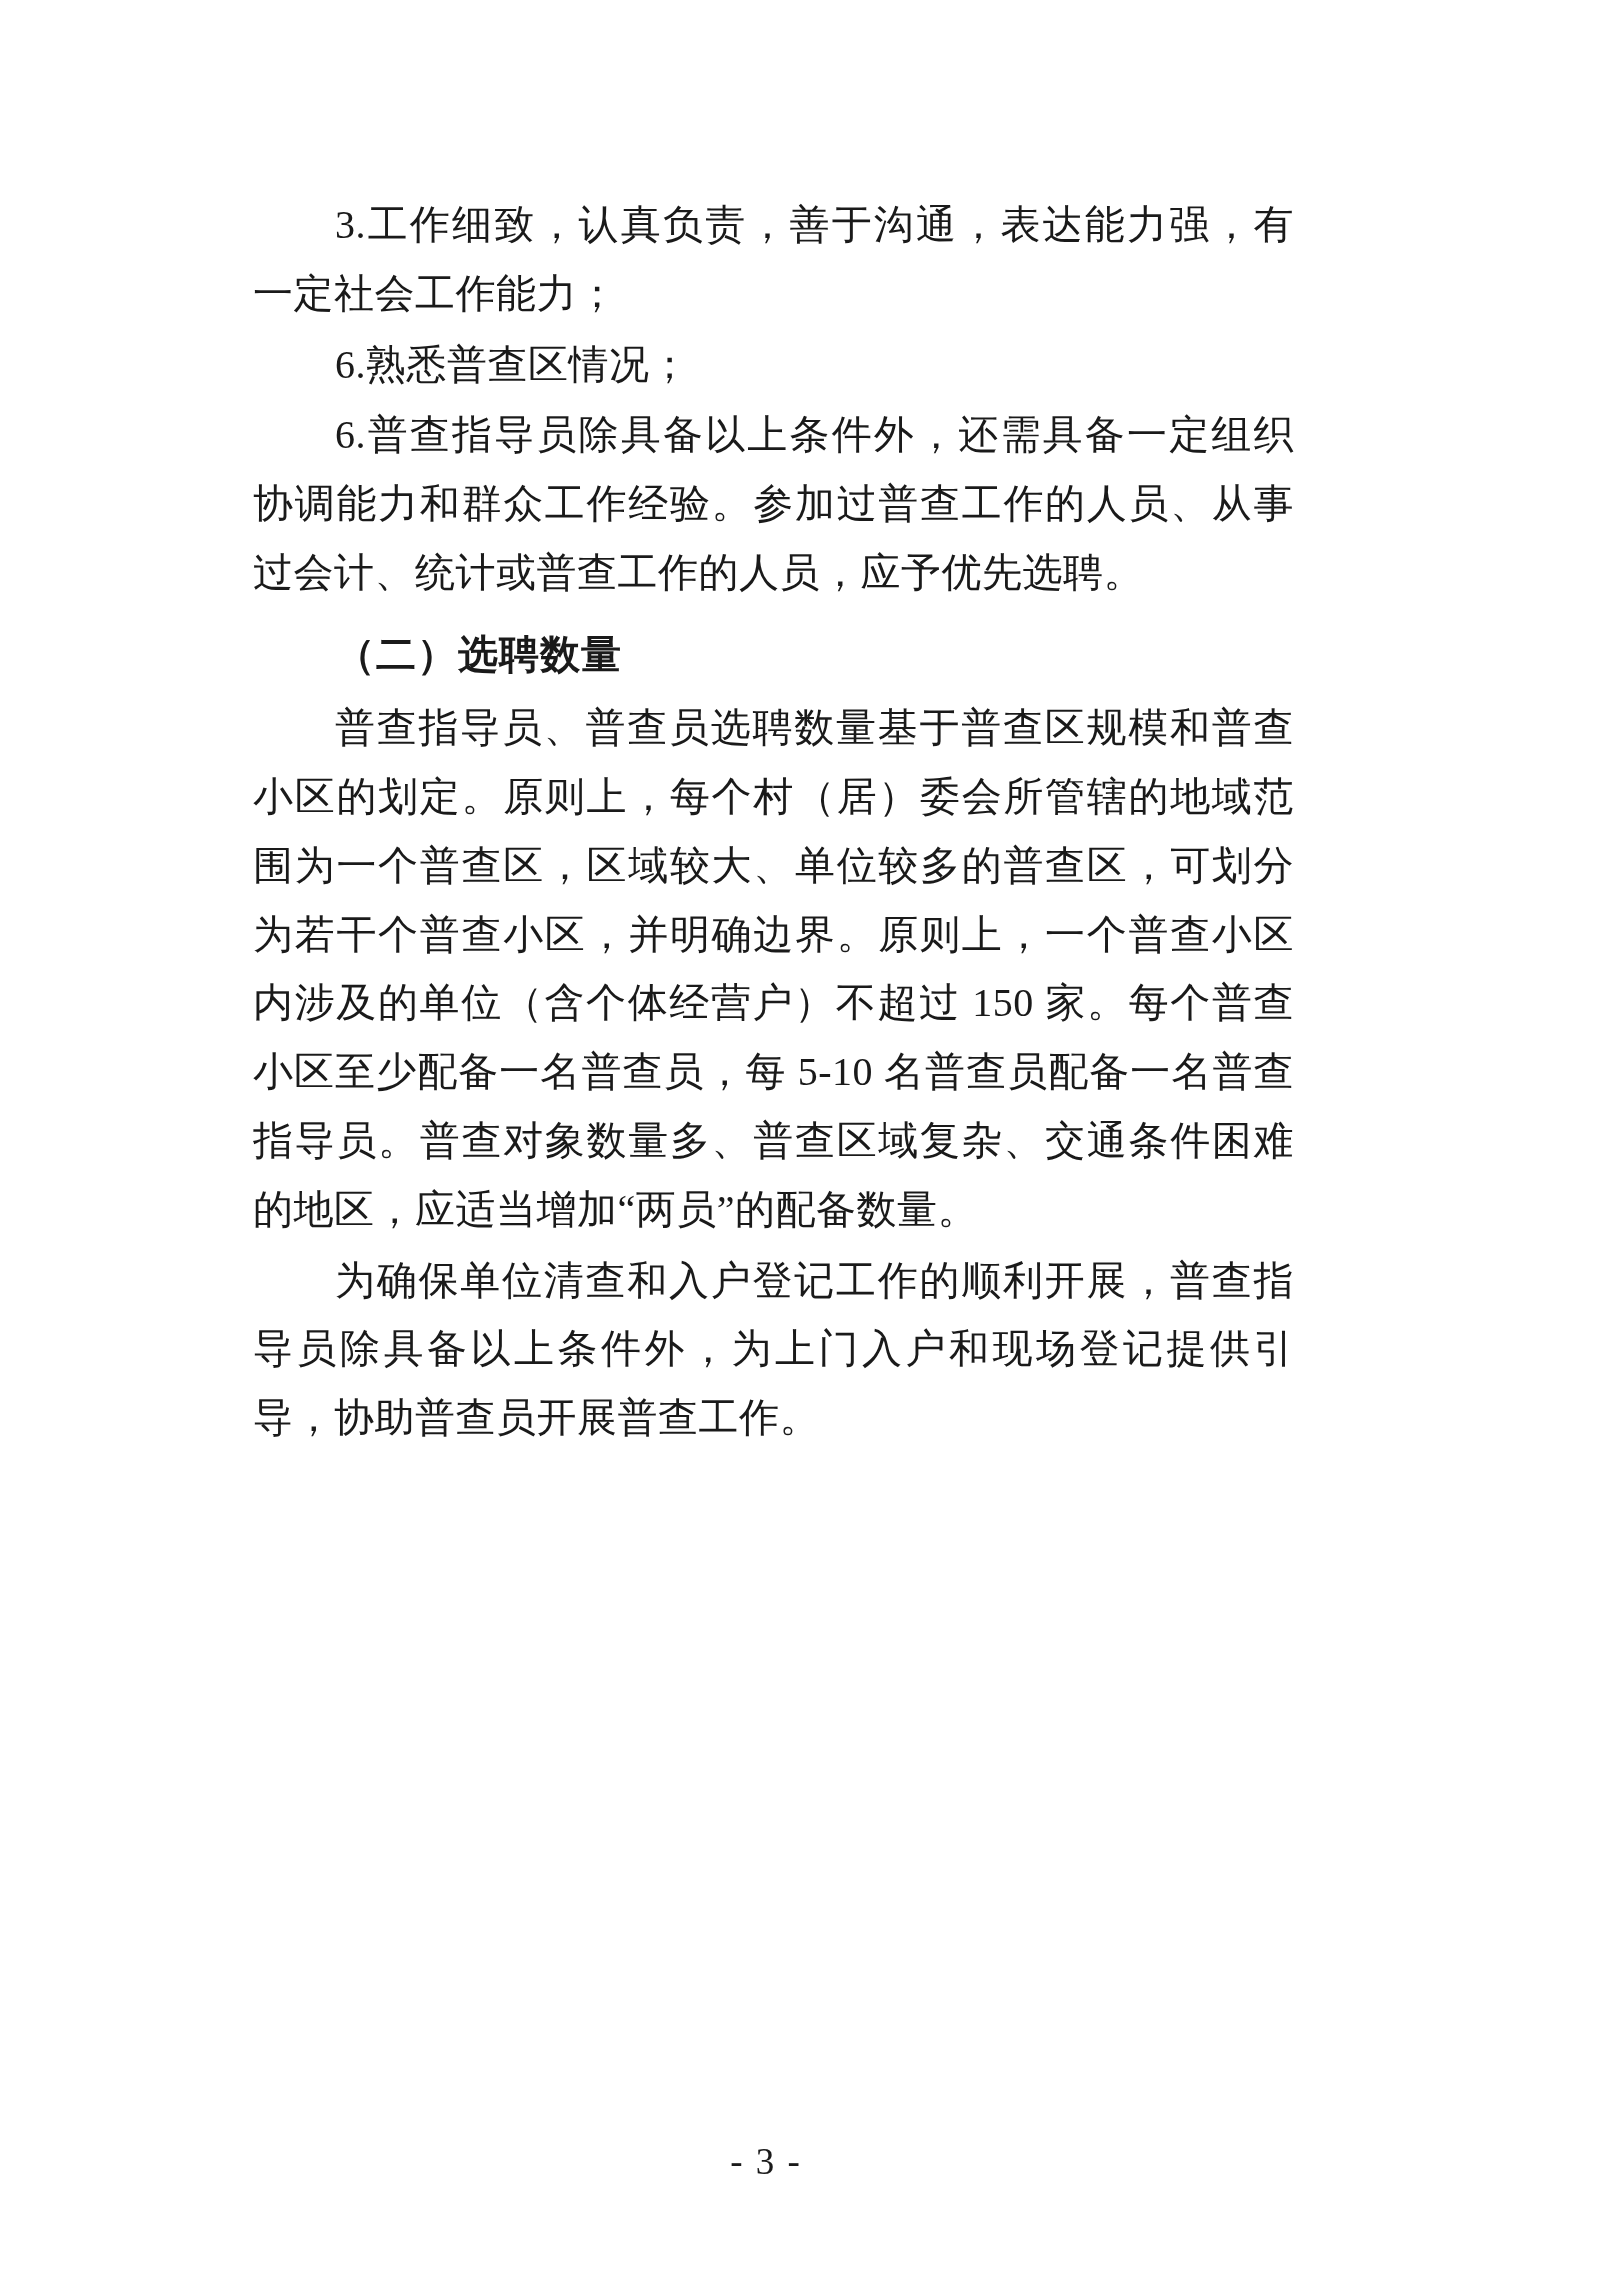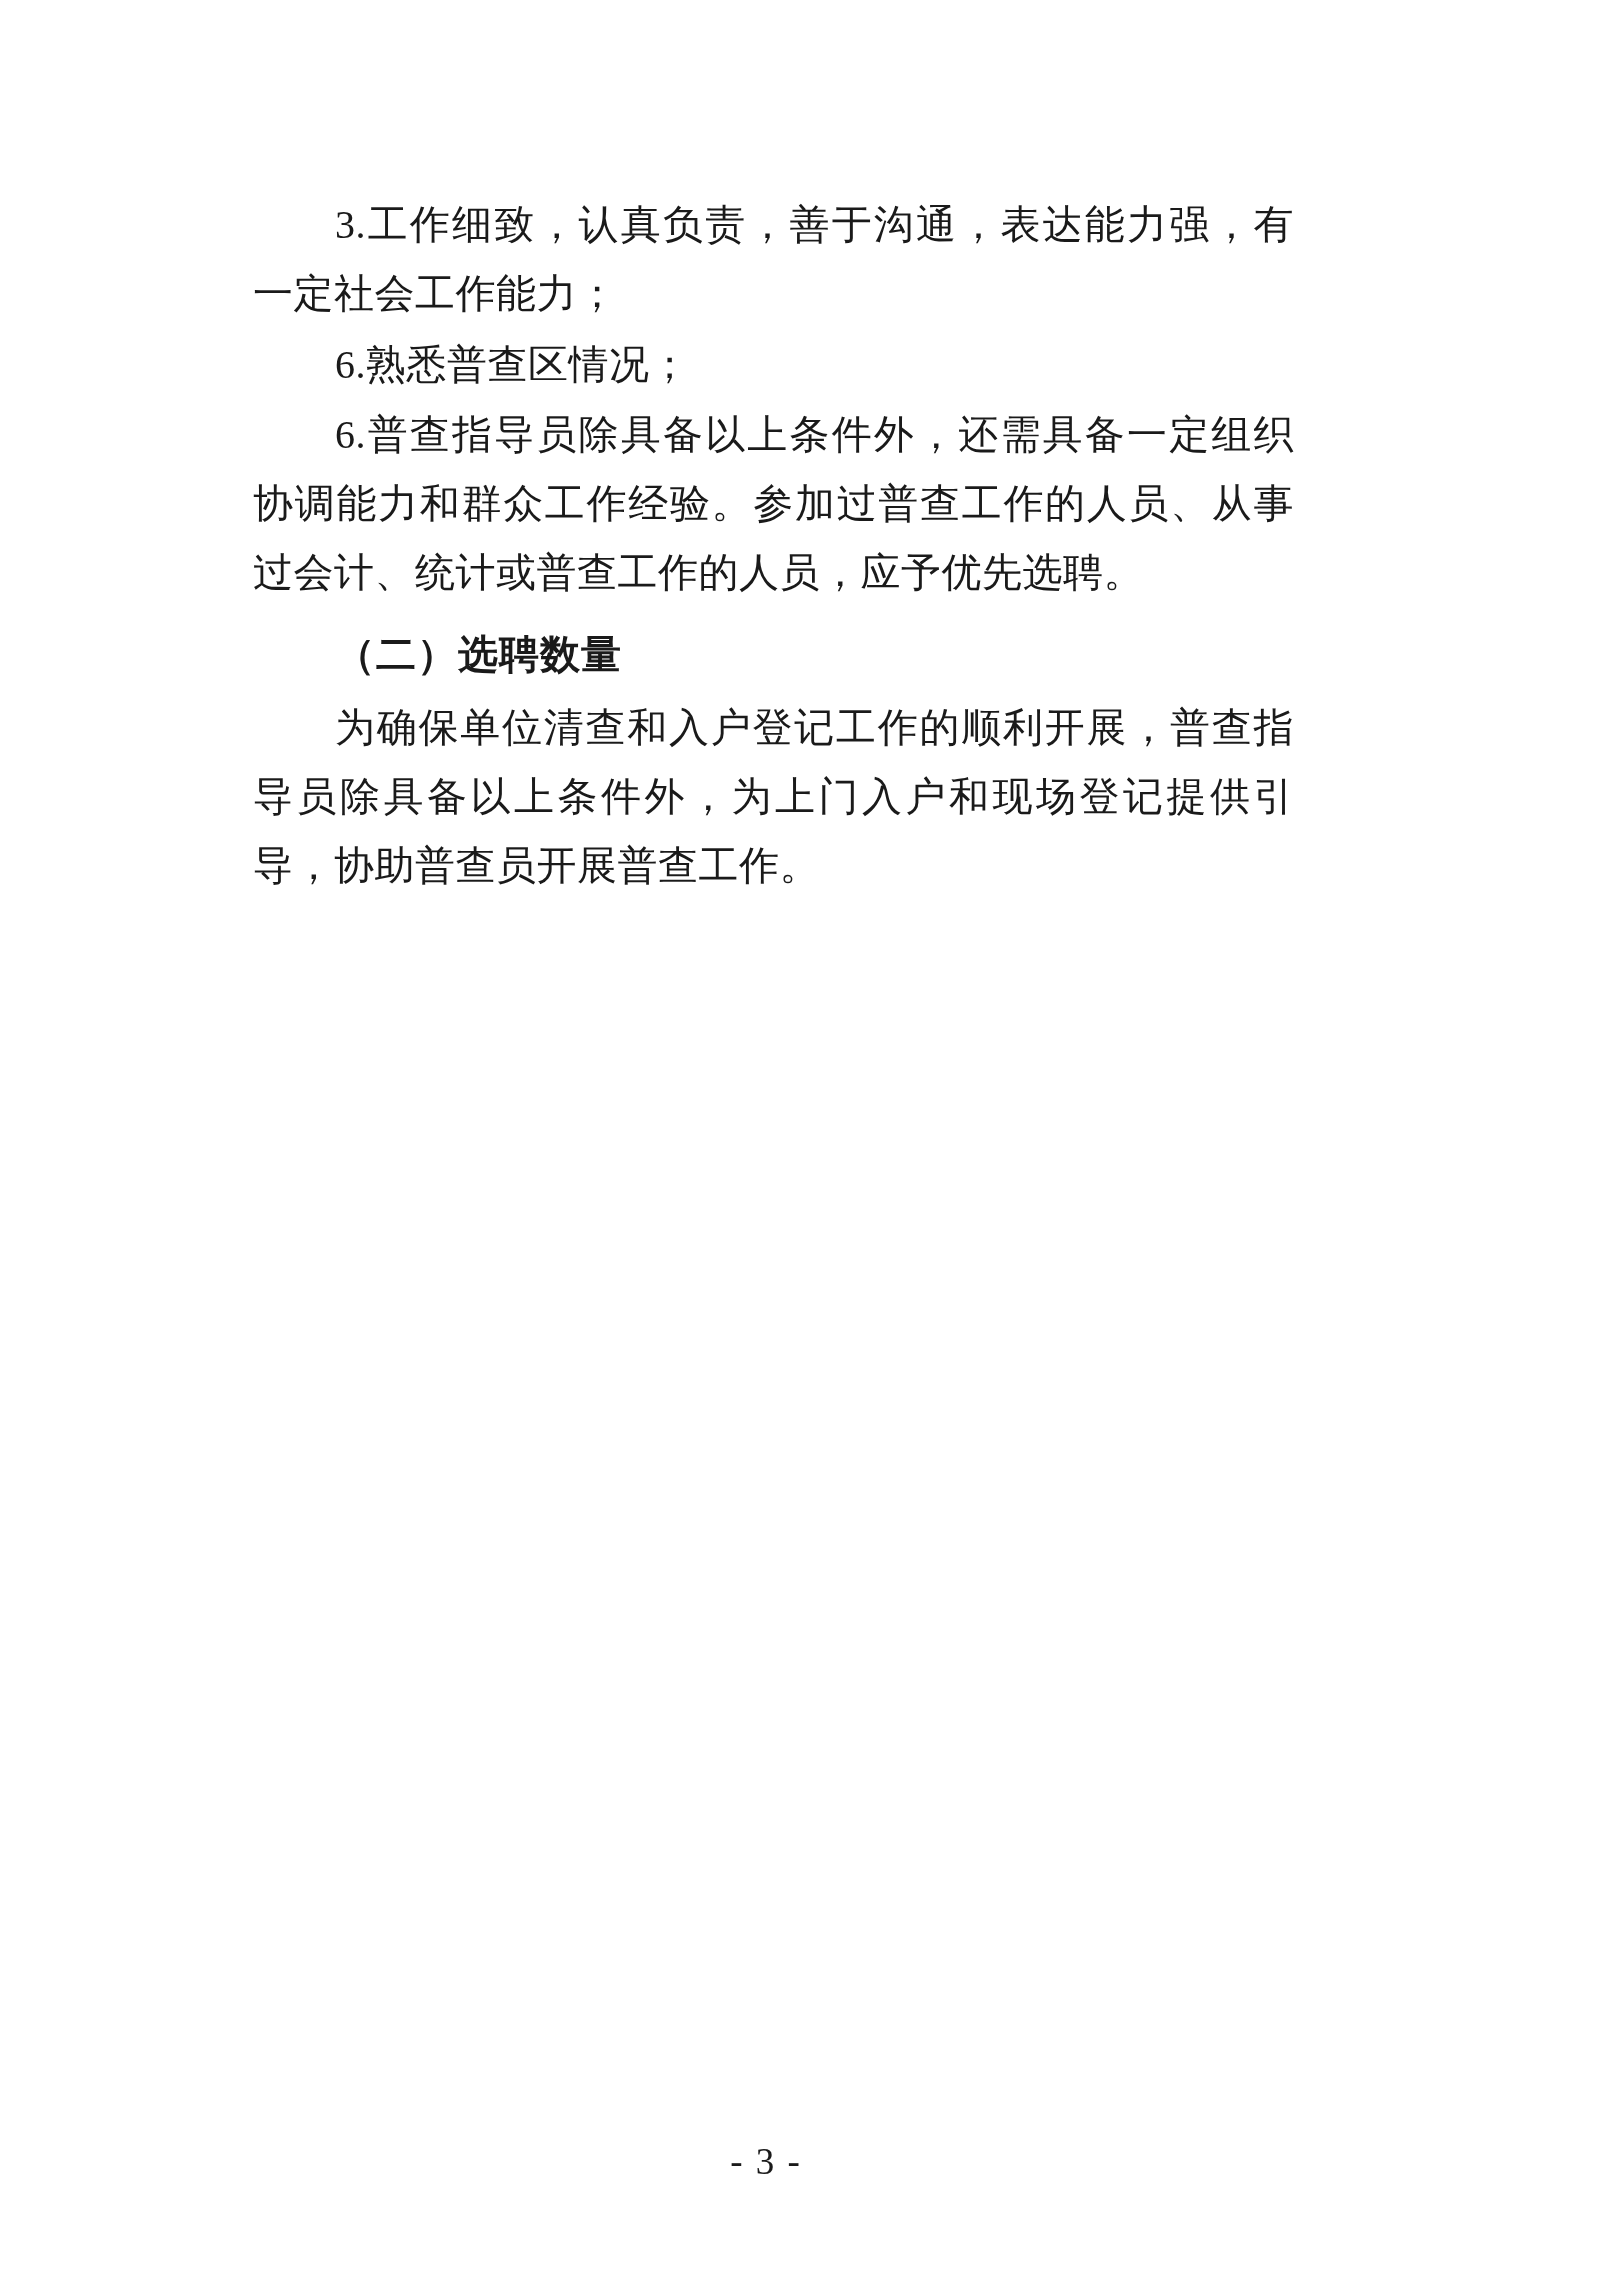--- a/index.html
+++ b/index.html
@@ -60,19 +60,20 @@
 
 <div class="page">
   <div class="doc-body">
 
     <p class="para">3.工作细致，认真负责，善于沟通，表达能力强，有一定社会工作能力；</p>
     <p class="para">6.熟悉普查区情况；</p>
     <p class="para">6.普查指导员除具备以上条件外，还需具备一定组织协调能力和群众工作经验。参加过普查工作的人员、从事过会计、统计或普查工作的人员，应予优先选聘。</p>
 
     <p class="heading">（二）选聘数量</p>
 
+    <p class="para">普查指导员、普查员选聘数量基于普查区规模和普查小区的划定。原则上，每个村（居）委会所管辖的地域范围为一个普查区，区域较大、单位较多的普查区，可划分为若干个普查小区，并明确边界。原则上，一个普查小区内涉及的单位（含个体经营户）不超过 150 家。每个普查小区至少配备一名普查员，每 5-10 名普查员配备一名普查指导员。普查对象数量多、普查区域复杂、交通条件困难的地区，应适当增加“两员”的配备数量。</p>
     <p class="para">为确保单位清查和入户登记工作的顺利开展，普查指导员除具备以上条件外，为上门入户和现场登记提供引导，协助普查员开展普查工作。</p>
 
   </div>
 
   <div class="footer">- 3 -</div>
 </div>
 
 
 </body></html>

